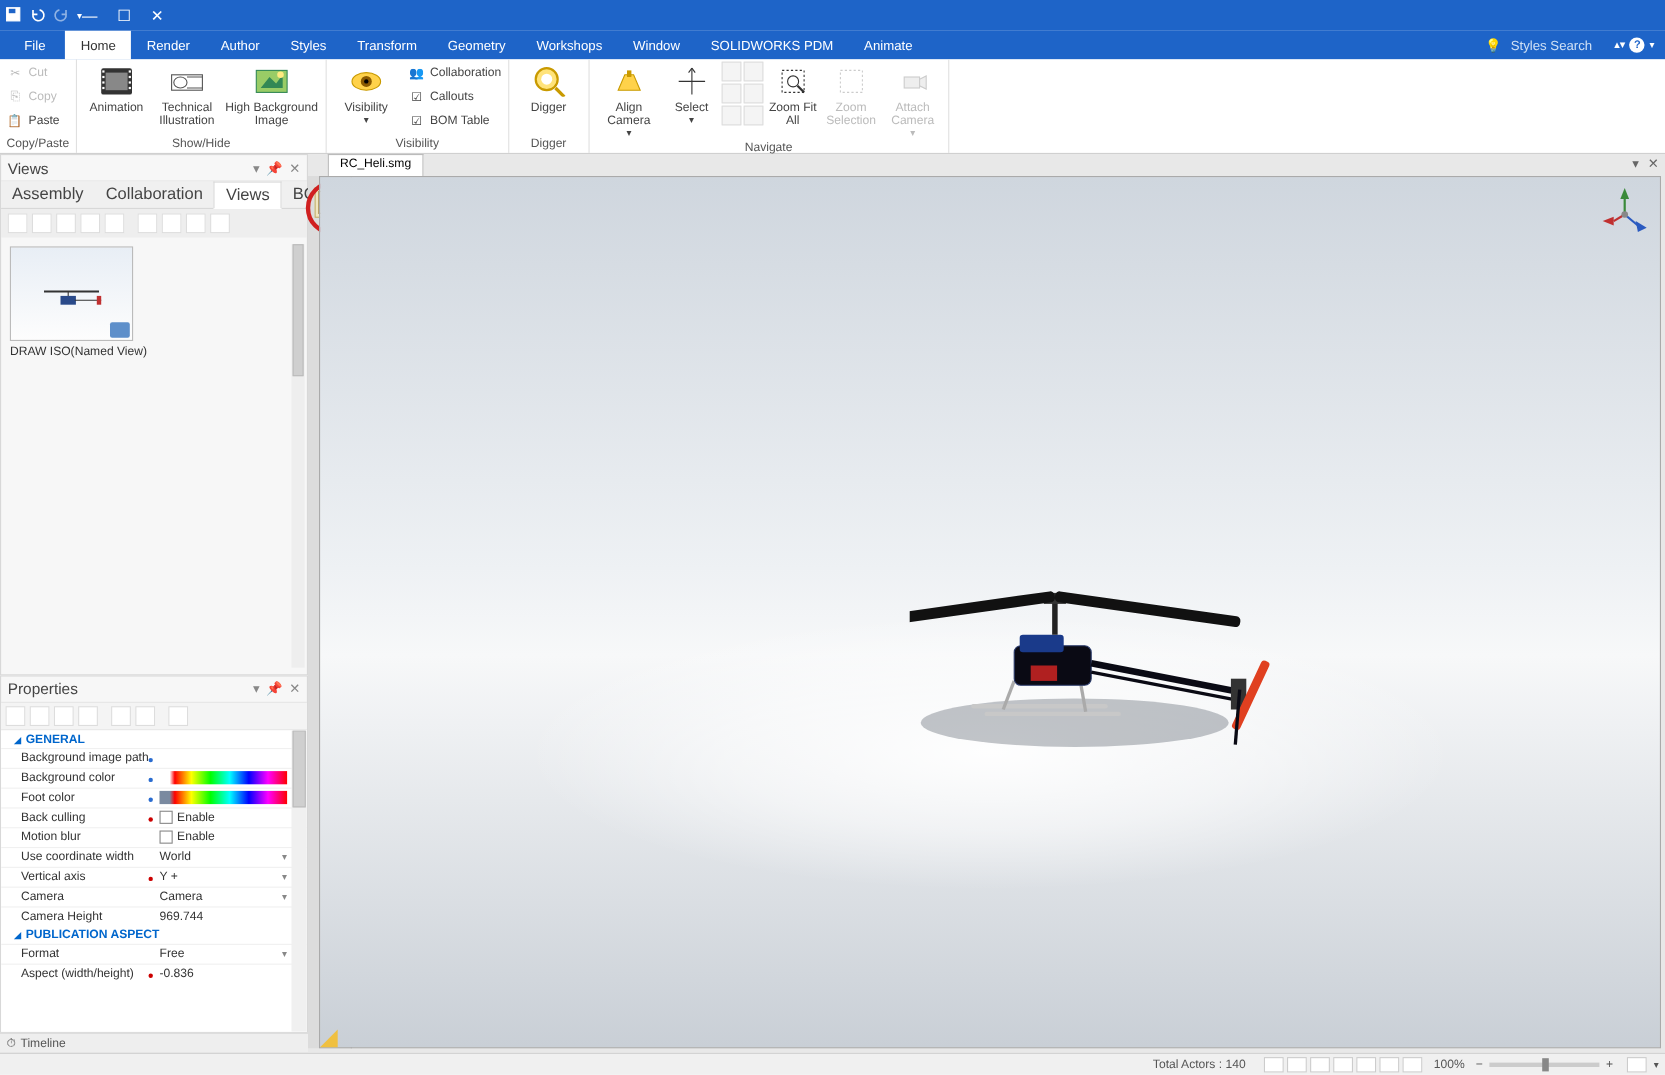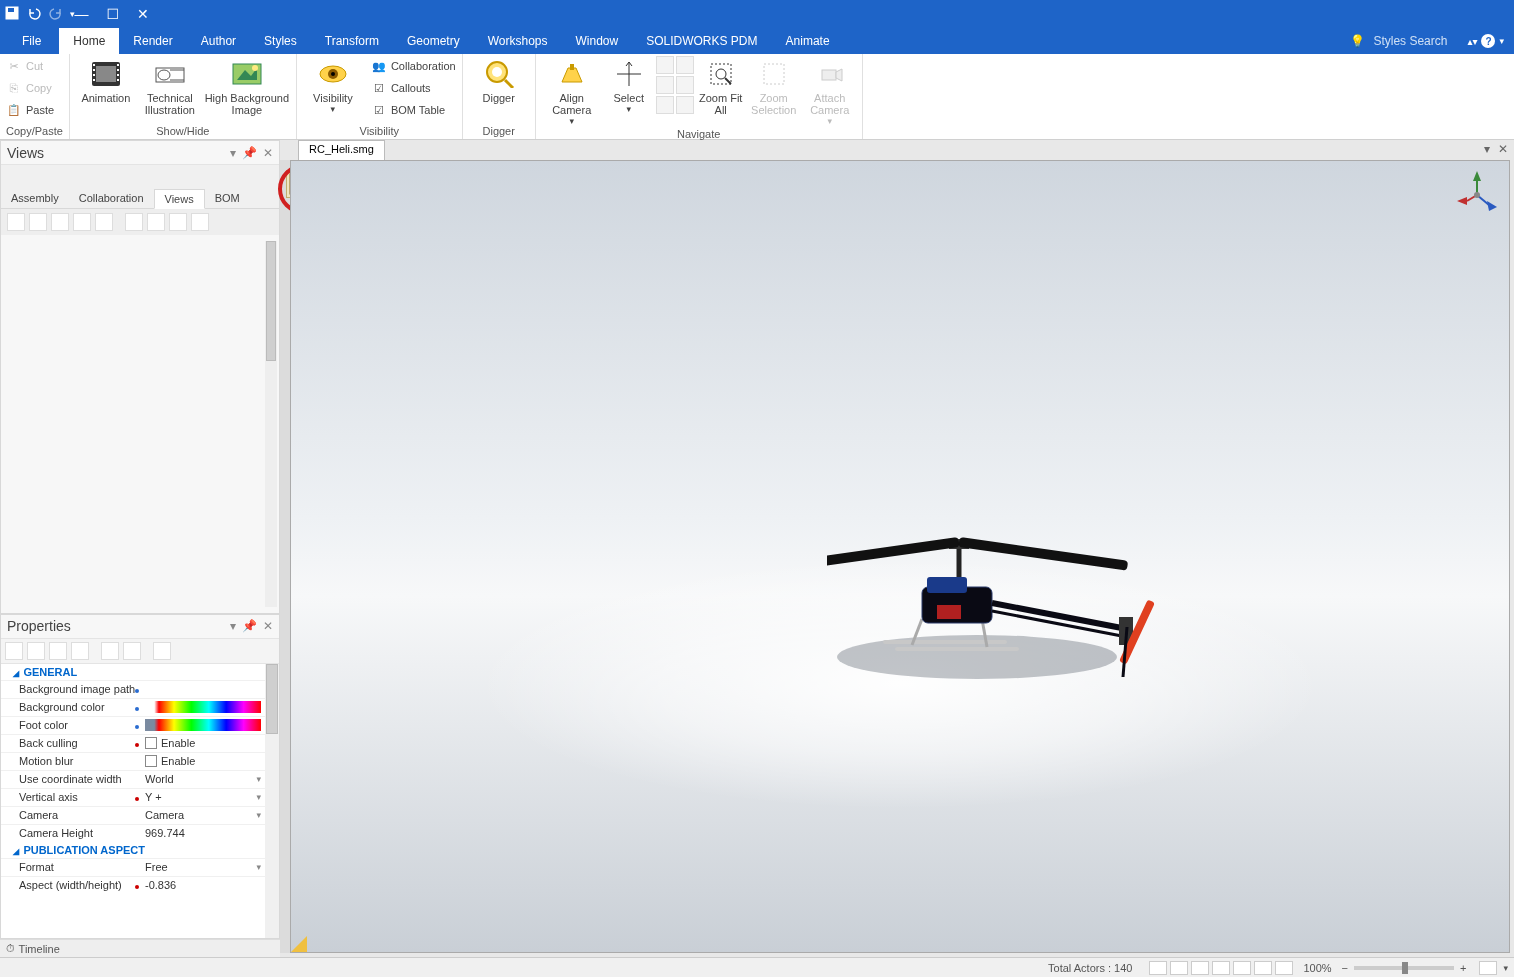--- a/index.html
+++ b/index.html
@@ -39,21 +39,21 @@
 .navgrid .c { width:18px; height:18px; background:#f4f4f4; border:1px solid #ddd; }
 
 
 .main { position: absolute; top: 140px; left: 0; right: 0; bottom: 20px; display: flex; }
 .leftpanes { width: 280px; display: flex; flex-direction: column; background: #f3f3f3; }
 .pane { border: 1px solid #d8d8d8; background:#f7f7f7; display:flex; flex-direction:column; }
 .pane .phead { height: 24px; display:flex; align-items:center; padding: 0 6px; font-size: 14px; color:#444; border-bottom:1px solid #e4e4e4; }
 .pane .phead .grow { flex:1; }
 .pane .phead .ctl { font-size:12px; color:#888; margin-left:6px; cursor:pointer; }
 .tabs { display:flex; border-bottom:1px solid #d8d8d8; background:#f0f0f0; }
-.tabs .t { padding: 3px 10px; font-size: 11px; color:#444; cursor:pointer;margin-top:24px; }
+.tabs .t { padding: 3px 10px; font-size: 15px; color:#444; cursor:pointer; }
 .tabs .t.active { background:#fff; border:1px solid #d8d8d8; border-bottom:1px solid #fff; margin-bottom:-1px; }
 .vtoolbar { display:flex; gap:4px; padding:4px 6px; background:#eee; }
 .vtoolbar .tb { width:18px; height:18px; background:#fff; border:1px solid #ddd; cursor:pointer; }
 .thumbs { flex:1; overflow:auto; padding: 8px 8px; position:relative;}
 .thumb { margin-bottom: 14px; }
 .thumb .img { width: 112px; height: 86px; border:1px solid #bbb; background:linear-gradient(#e8eef5,#fdfdfd); position:relative; cursor:pointer;}
 .thumb .img.sel { border:2px solid #3a8ee6; }
 .thumb .img .heli { position:absolute; left:20px; top:30px; width:70px; height:30px; }
 .thumb .img .cam { position:absolute; right:2px; bottom:2px; width:18px; height:14px; background:#5e8fca; border-radius:2px; }
 .thumb .cap { font-size:11px; color:#333; margin-top:4px; }
@@ -317,20 +317,33 @@
         <div class="tb"></div>
         <div class="tb"></div>
         <div class="tb"></div>
         <div style="width:4px;"></div>
         <div class="tb"></div>
         <div class="tb"></div>
         <div class="tb"></div>
         <div class="tb"></div>
       </div>
       <div class="thumbs">
+        <div class="thumb">
+          <div class="img">
+              <svg class="heli" viewBox="0 0 70 30">
+                <rect x="25" y="14" width="14" height="8" fill="#2a4a8a"></rect>
+                <line x1="10" y1="10" x2="60" y2="10" stroke="#333" stroke-width="2"></line>
+                <line x1="32" y1="10" x2="32" y2="14" stroke="#333"></line>
+                <line x1="38" y1="18" x2="62" y2="18" stroke="#333"></line>
+                <rect x="58" y="14" width="4" height="8" fill="#c03030"></rect>
+              </svg>
+              <div class="cam"></div>
+            </div>
+          <div class="cap">DRAW ISO(Named View)</div>
+        </div>
         <div class="sbar">
             <div class="th"></div>
           </div>
       </div>
     </div>
 
     <div class="pane" style="flex:0.72;">
       <div class="phead">
         <span class="grow">Properties</span>
         <span class="ctl">▾</span>

